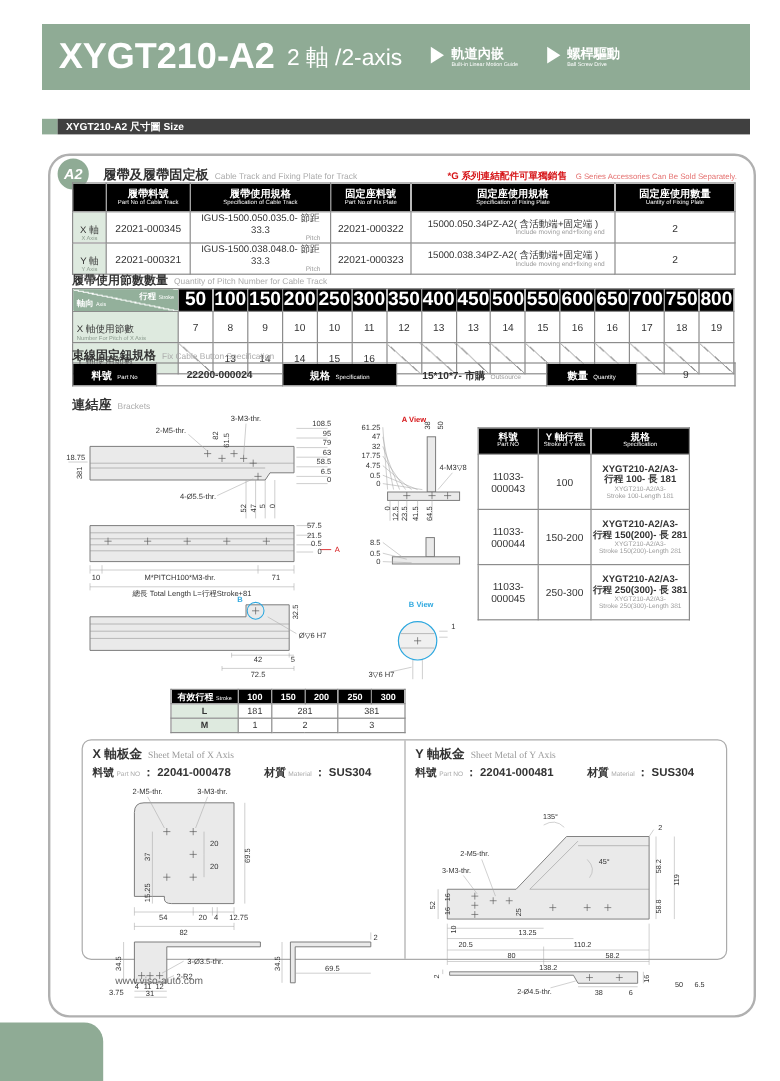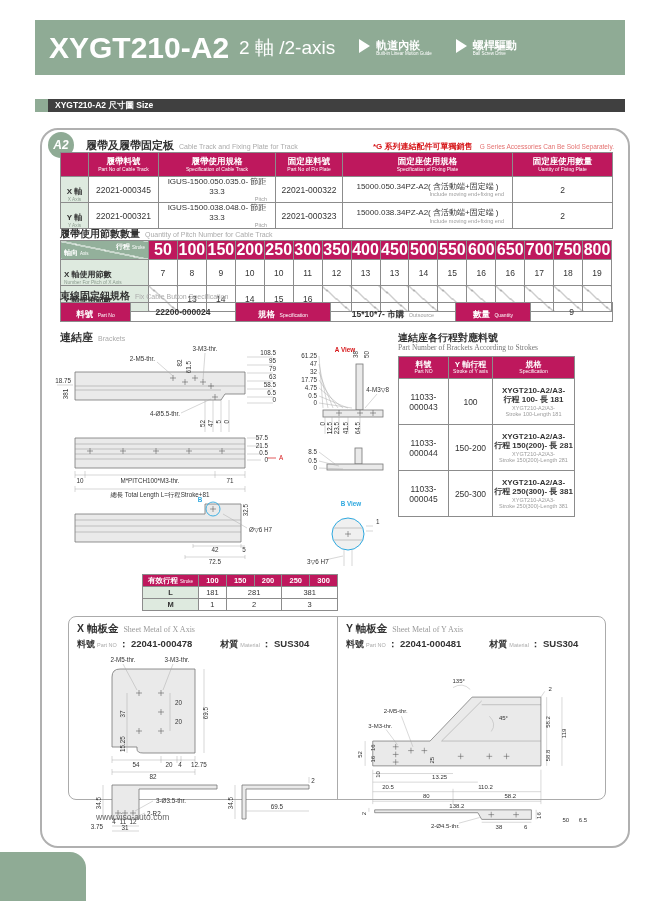--- a/index.html
+++ b/index.html
@@ -24,25 +24,25 @@
   .a2badge{position:absolute;left:6px;top:2px;width:26px;height:26px;border-radius:50%;background:#8FAB95;
            color:#fff;font-size:12px;font-style:italic;font-weight:bold;text-align:center;line-height:26px;}
   .stitle{position:absolute;display:flex;align-items:baseline;white-space:nowrap;}
   .stitle .zh{font-size:11px;font-weight:bold;color:#333;}
   .stitle .en{font-size:7px;color:#ABABAB;margin-left:5px;}
   .stitle .en-serif{font-family:"Liberation Serif",serif;font-size:8px;color:#999;margin-left:5px;}
   .rednote{font-size:8px;color:#D61518;font-weight:bold;}
   .rednote .en{font-size:6.5px;font-weight:normal;color:#E4706F;}
   table{border-collapse:collapse;table-layout:fixed;}
   th,td{border:1px solid #8C8C8C;padding:0;text-align:center;vertical-align:middle;overflow:hidden;}
-  .gh{background:#be185d;color:#fff;}
+  .gh{background:#000000;color:#fff;}
   .gh .hz{font-size:8.5px;font-weight:bold;line-height:1.15;}
   .gh .he{font-size:5px;font-weight:normal;line-height:1.1;}
   .lg{background:#DEEADF;}
-  .lg .hz{font-size:8px;font-weight:bold;line-height:1.1;color:#333;margin-top:11px;}
+  .lg .hz{font-size:8px;font-weight:normal;line-height:1.1;color:#333;margin-top:11px;}
   .lg .he{font-size:4.8px;color:#8a9a8d;line-height:1.1;}
   .v{font-size:8.5px;color:#333;}
   .v2{font-size:8px;color:#333;line-height:1.2;}
   .sub{font-size:5.5px;color:#9c9c9c;line-height:1.1;}
   .t1{position:absolute;left:18px;top:22px;width:552px;}
   .t2{position:absolute;left:18px;top:110px;width:552px;}
   .t2 td,.t2 th{height:16px;}
   .corner{position:relative;background:
      linear-gradient(to top right,transparent calc(50% - .5px),#fff calc(50% - .5px),#fff calc(50% + .5px),transparent calc(50% + .5px)),#93B09B;}
   .c-tr{position:absolute;top:1px;right:3px;color:#fff;font-size:7px;font-weight:bold;}
@@ -506,24 +506,20 @@
         <line x1="311" y1="184" x2="318" y2="184"></line>
           <line x1="311" y1="189" x2="318" y2="189"></line>
         <line x1="289" y1="208" x2="289" y2="224"></line>
           <line x1="297" y1="208" x2="297" y2="224"></line>
         <line x1="270" y1="218" x2="288" y2="214"></line>
       </g>
       <text x="321" y="182">1</text>
       <text x="252" y="222">3▽6 H7</text>
     </svg>
 
-    <div class="t4title">
-      <div class="zh">連結座各行程對應料號</div>
-      <div class="en">Part Number of Brackets According to Strokes</div>
-    </div>
     <table class="t4">
       <colgroup>
           <col style="width:50px">
           <col style="width:44px">
           <col style="width:82px">
         </colgroup>
       <tbody>
           <tr style="height:22px">
         <th class="gh">
               <div class="hz">料號</div>

